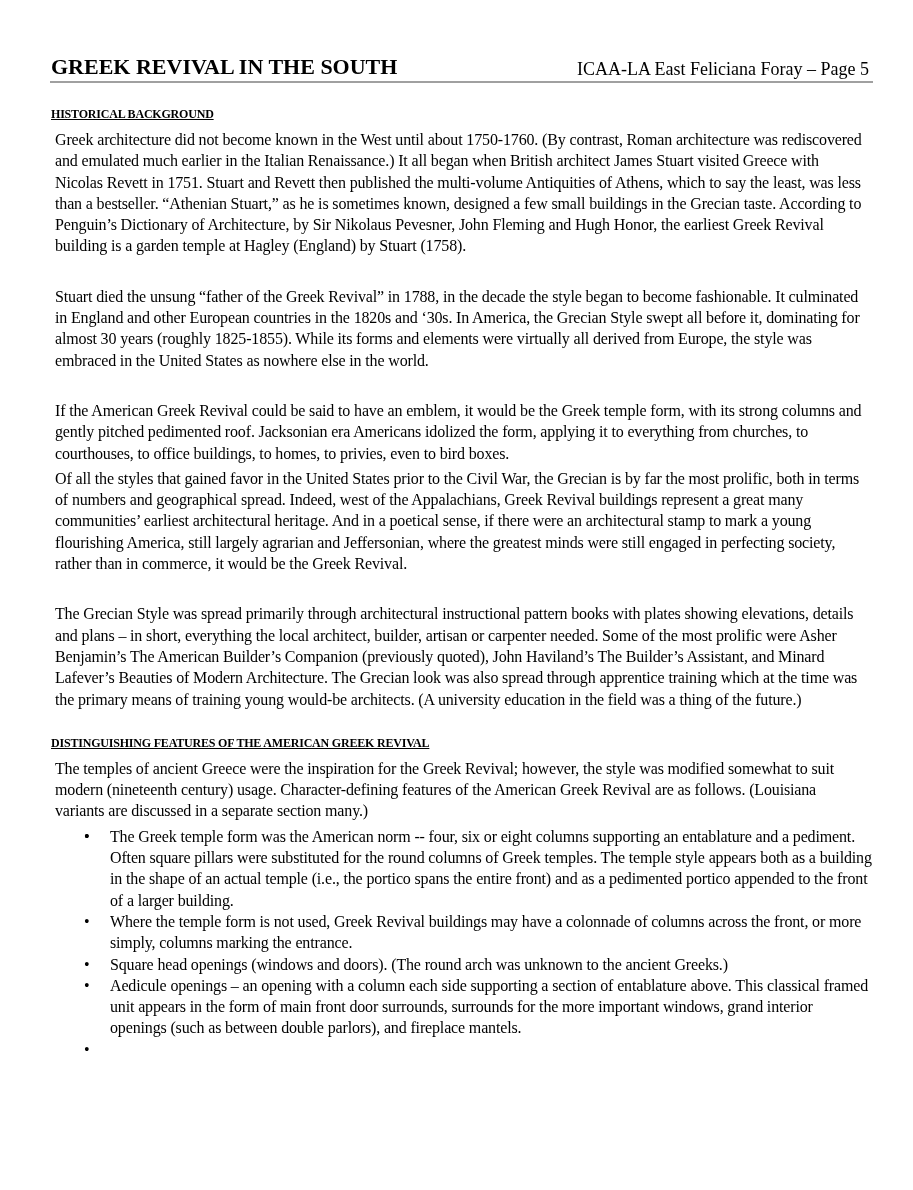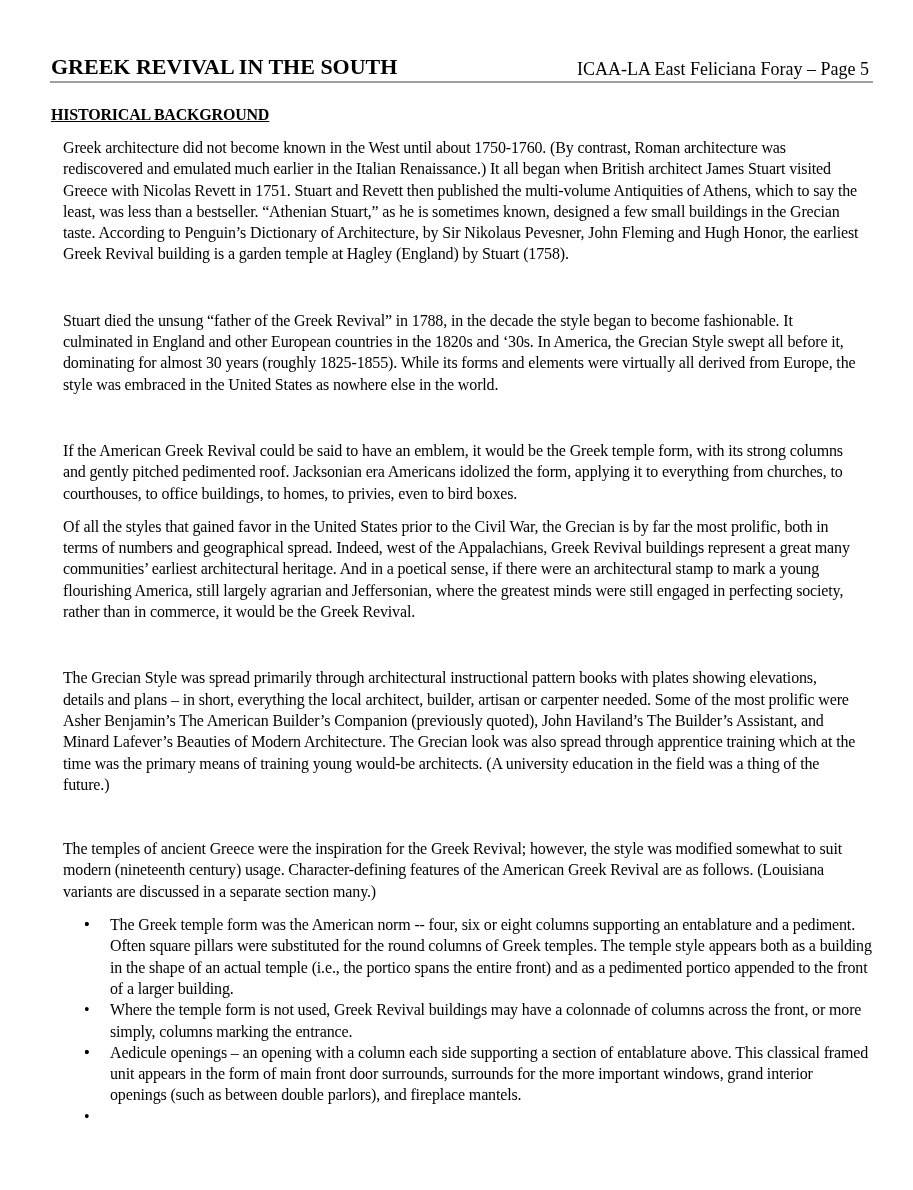--- a/index.html
+++ b/index.html
@@ -53,26 +53,26 @@
       left: 0;
       top: 104px;
       width: 822px;
       font-size: 16px;
       line-height: 21.3px;
     }
     .section-heading {
       font-weight: bold;
       text-decoration: underline;
       margin: 0;
-      font-size: 16px;
+      font-size: 12px;
       line-height: 21px;
       letter-spacing: -0.2px;
     }
     p {
-      margin: 12px;
+      margin: 4px;
       letter-spacing: -0.15px;
     }
     .gap {
       height: 21px;
     }
     .gap-small {
       height: 19px;
     }
     ul.features {
       list-style: none;
@@ -108,35 +108,37 @@
       <div class="gap"></div>
       <p>If the American Greek Revival could be said to have an emblem, it would be the Greek temple form, with its strong columns and gently pitched pedimented roof. Jacksonian era Americans idolized the form, applying it to everything from churches, to courthouses, to office buildings, to homes, to privies, even to bird boxes.</p>
       <p>Of all the styles that gained favor in the United States prior to the Civil War, the Grecian is by far the most prolific, both in terms of numbers and geographical spread. Indeed, west of the Appalachians, Greek Revival buildings represent a great many communities’ earliest architectural heritage. And in a poetical sense, if there were an architectural stamp to mark a young flourishing America, still largely agrarian and Jeffersonian, where the greatest minds were still engaged in perfecting society, rather than in commerce, it would be the Greek Revival.</p>
       <div class="gap"></div>
       <p>The Grecian Style was spread primarily through architectural instructional pattern books with plates showing elevations, details and plans – in short, everything the local architect, builder, artisan or carpenter needed. Some of the most prolific were Asher Benjamin’s The American Builder’s Companion (previously quoted), John Haviland’s The Builder’s Assistant, and Minard Lafever’s Beauties of Modern Architecture. The Grecian look was also spread through apprentice training which at the time was the primary means of training young would-be architects. (A university education in the field was a thing of the future.)</p>
     </section>
 
     <div class="gap-small"></div>
 
     <section>
+      <h2 class="section-heading">DISTINGUISHING FEATURES OF THE AMERICAN GREEK REVIVAL</h2>
       <p>The temples of ancient Greece were the inspiration for the Greek Revival; however, the style was modified somewhat to suit modern (nineteenth century) usage. Character-defining features of the American Greek Revival are as follows. (Louisiana variants are discussed in a separate section many.)</p>
       <ul class="features">
         <li>
           <span class="bullet">•</span>
         </li>
         <li>
           <span class="bullet">•</span>
           <span>The Greek temple form was the American norm -- four, six or eight columns supporting an entablature and a pediment. Often square pillars were substituted for the round columns of Greek temples. The temple style appears both as a building in the shape of an actual temple (i.e., the portico spans the entire front) and as a pedimented portico appended to the front of a larger building.</span>
         </li>
         <li>
           <span class="bullet">•</span>
           <span>Where the temple form is not used, Greek Revival buildings may have a colonnade of columns across the front, or more simply, columns marking the entrance.</span>
         </li>
         <li>
           <span class="bullet">•</span>
+          <span>Square head openings (windows and doors). (The round arch was unknown to the ancient Greeks.)</span>
         </li>
         <li>
           <span class="bullet">•</span>
           <span>Aedicule openings – an opening with a column each side supporting a section of entablature above. This classical framed unit appears in the form of main front door surrounds, surrounds for the more important windows, grand interior openings (such as between double parlors), and fireplace mantels.</span>
         </li>
         <li>
           <span class="bullet">•</span>
         </li>
       </ul>
     </section>

